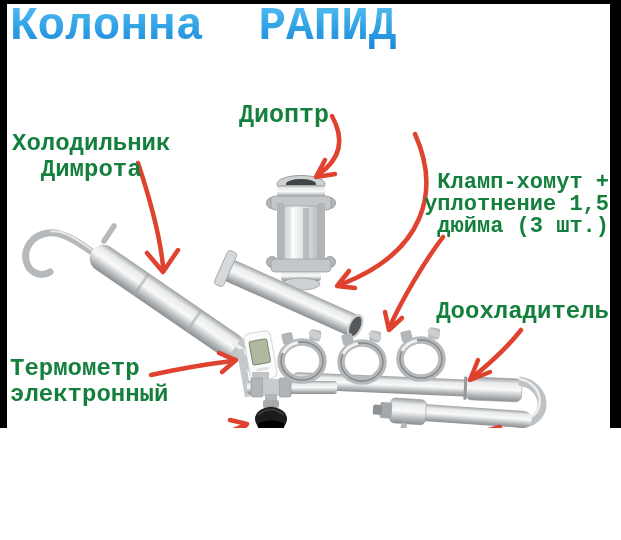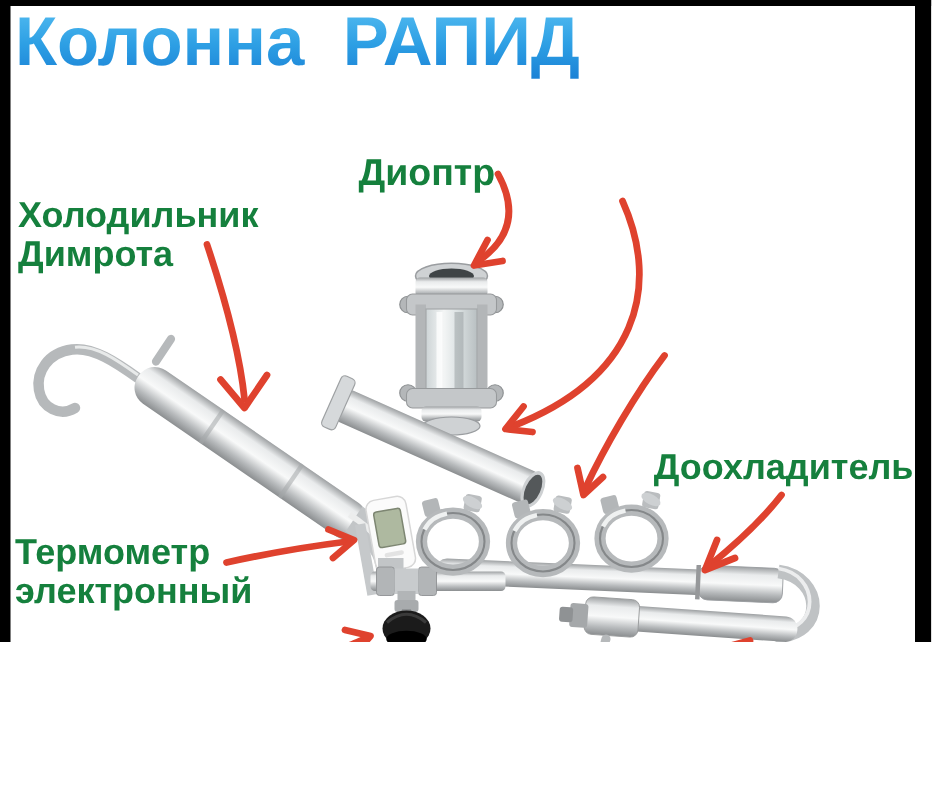--- a/index.html
+++ b/index.html
@@ -1,30 +1,30 @@
 <!DOCTYPE html>
 <html><head>
 <meta charset="utf-8">
 <style>
   html,body{margin:0;padding:0;background:#ffffff;}
   .stage{position:relative;width:621px;height:428px;background:#ffffff;overflow:hidden;
-         font-family:Liberation Sans, sans-serif;}
+         font-family:Liberation Mono, monospace;}
   .frame-edge{position:absolute;background:#000;z-index:40;}
   .edge-top{left:0;top:0;width:621px;height:4px;}
   .edge-bottom{left:0;top:530px;width:621px;height:10px;}
   .edge-left{left:0;top:0;width:7px;height:540px;}
   .edge-right{left:610px;top:0;width:11px;height:540px;}
   .title{position:absolute;left:10px;top:0px;font-size:46px;line-height:54px;
          font-weight:800;white-space:pre;letter-spacing:0px;z-index:20;
          background:linear-gradient(180deg,#5ac1f3 0%,#2d9fe4 55%,#1a80d5 100%);
          -webkit-background-clip:text;background-clip:text;color:#2b9be2;
          -webkit-text-fill-color:transparent;}
   .lbl{position:absolute;font-weight:800;color:#15803d;white-space:pre-line;z-index:20;}
   .lbl.right{text-align:right;}
-  .lbl-dimroth{left:12px;top:131px;font-size:24px;line-height:26px;}
+  .lbl-dimroth{left:12px;top:131px;font-size:24px;line-height:26px;text-align:center;}
   .lbl-dioptr{left:239px;top:101px;font-size:25px;}
   .lbl-tsarga{left:405px;top:104px;font-size:25px;}
   .lbl-clamp{right:12px;top:172px;font-size:22px;line-height:22px;}
   .lbl-aftercooler{right:12px;top:298px;font-size:24px;}
   .lbl-thermo{left:10px;top:356px;font-size:24px;line-height:26px;}
   .lbl-needle{left:10px;top:483px;font-size:25px;line-height:26px;}
   .lbl-strength{right:12px;top:481px;font-size:24px;line-height:25px;}
   .watermark{position:absolute;right:14px;top:494px;font-size:30px;font-weight:700;
              color:#9a9a9a;opacity:.75;mix-blend-mode:screen;z-index:30;letter-spacing:1px;}
   svg.art{position:absolute;left:0;top:0;z-index:10;}
@@ -178,20 +178,23 @@
         <path d="M230,420 L247,424 L234,439"></path>
       </g>
     </g>
   </svg>
 
   <div class="title">Колонна  РАПИД</div>
 
   <div class="lbl lbl-dimroth">Холодильник
 Димрота</div>
   <div class="lbl lbl-dioptr">Диоптр</div>
+  <div class="lbl lbl-clamp right">Кламп-хомут +
+уплотнение 1,5
+дюйма (3 шт.)</div>
   <div class="lbl lbl-thermo">Термометр
 электронный</div>
   <div class="lbl lbl-aftercooler right">Доохладитель</div>
 
   <div class="watermark">Avito</div>
 
   <div class="frame-edge edge-top"></div>
   <div class="frame-edge edge-bottom"></div>
   <div class="frame-edge edge-left"></div>
   <div class="frame-edge edge-right"></div>

